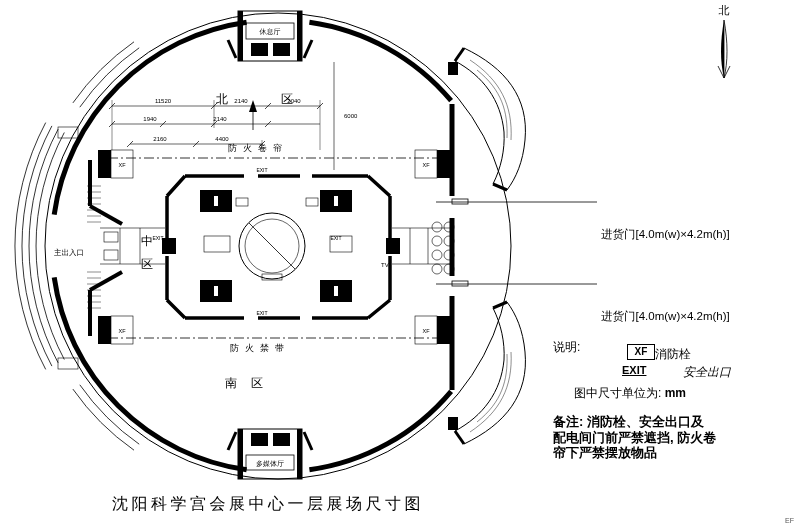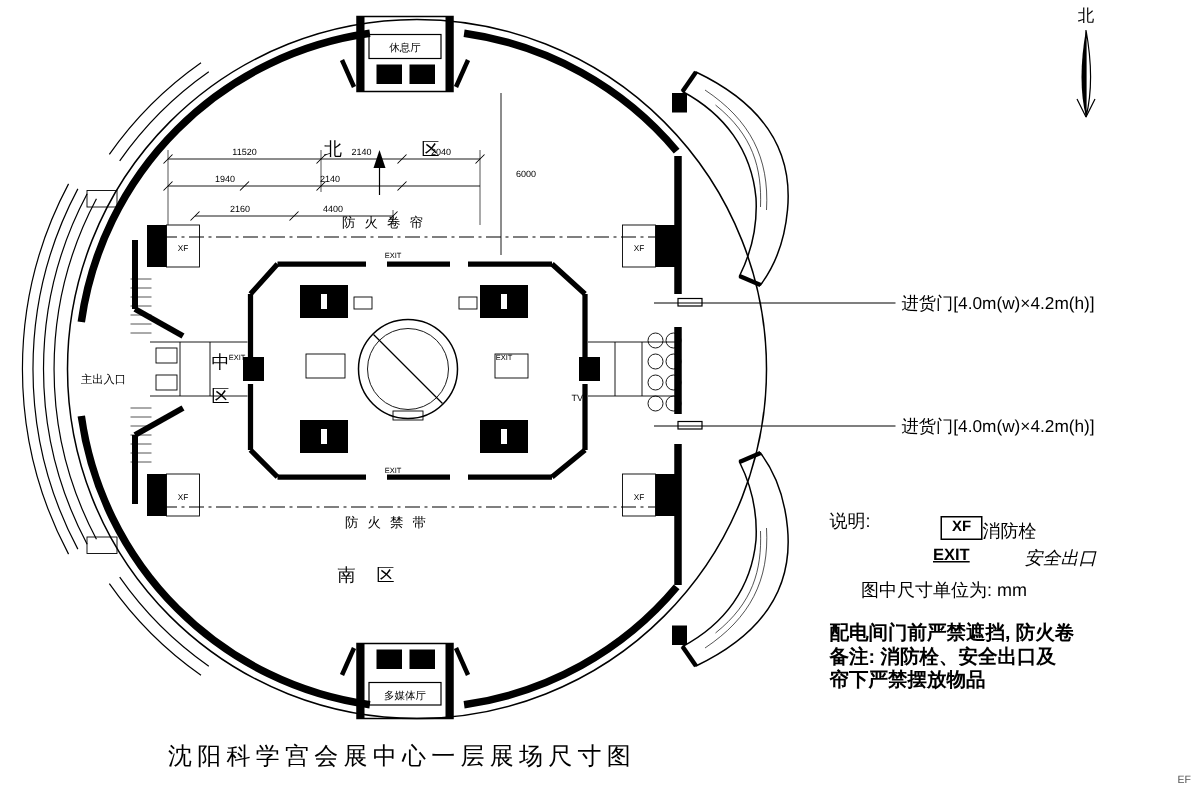--- a/index.html
+++ b/index.html
@@ -8,26 +8,26 @@
   svg{position:absolute;left:0;top:0;}
   svg text{font-family:"Liberation Sans", sans-serif;fill:#000;}
   .s1{stroke:#000;stroke-width:1;fill:none}
   .s08{stroke:#000;stroke-width:.8;fill:none}
   .s06{stroke:#000;stroke-width:.6;fill:none}
   .s04{stroke:#000;stroke-width:.45;fill:none}
   .thick{stroke:#000;stroke-width:5;fill:none}
   .t35{stroke:#000;stroke-width:3.5;fill:none}
   .t3{stroke:#000;stroke-width:3;fill:none}
   .blk{fill:#000;stroke:none}
-  .anno{position:absolute;font-size:11.5px;white-space:nowrap;}
+  .anno{position:absolute;font-size:11.5px;white-space:nowrap;margin-top:32px;}
   .legend-text{position:absolute;font-size:12px;white-space:nowrap;}
   .xf-box{position:absolute;border:1px solid #000;width:26px;height:14px;
           font-size:10px;font-weight:bold;text-align:center;line-height:14px;}
   .exit-sym{position:absolute;font-size:11px;font-weight:bold;text-decoration:underline;}
-  .units-val{font-weight:normal;}
+  .units-val{font-weight:bold;}
   .notes{position:absolute;left:553px;top:414px;width:200px;font-size:13px;
          font-weight:600;line-height:15.5px;}
   .caption{position:absolute;left:112px;top:494px;font-size:16px;font-weight:normal;
            letter-spacing:3.5px;white-space:nowrap;}
   .corner{position:absolute;right:6px;bottom:2px;font-size:7px;color:#555;}
 </style>
 </head>
 <body>
 
 <div class="stage">
@@ -240,22 +240,22 @@
     <div class="legend-text" style="left:655px;top:346px;">消防栓</div>
     <div class="exit-sym" style="left:622px;top:364px;">EXIT</div>
     <div class="legend-text" style="left:683px;top:364px;font-style:italic;">安全出口</div>
     <div class="legend-text" style="left:574px;top:385px;">
       <span>图中尺寸单位为:</span>
       <span class="units-val">mm</span>
     </div>
   </div>
 
   <div class="notes">
+    <div>备注: 消防栓、安全出口及</div>
     <div>配电间门前严禁遮挡, 防火卷</div>
-    <div>备注: 消防栓、安全出口及</div>
     <div>帘下严禁摆放物品</div>
   </div>
 
   <div class="caption">沈阳科学宫会展中心一层展场尺寸图</div>
 
   <div class="corner">EF</div>
 
 </div>
 
 </body></html>

